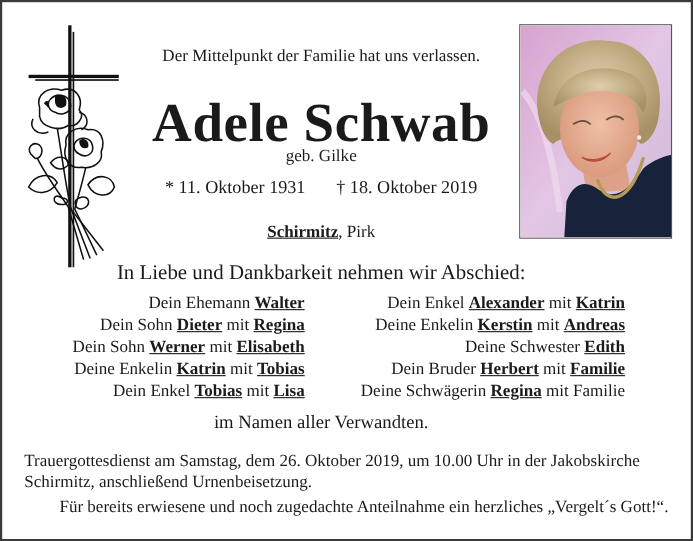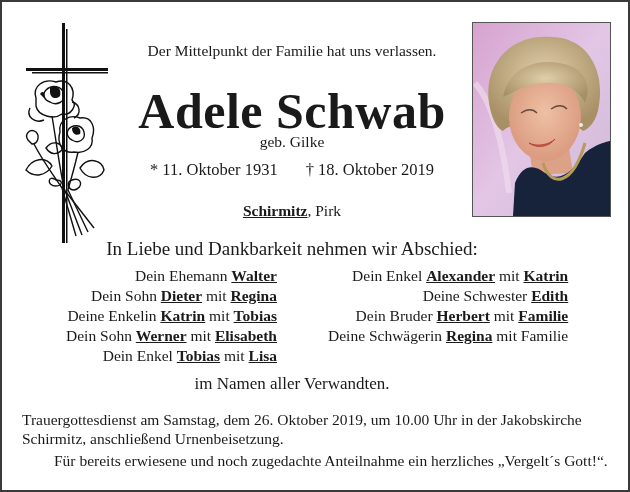--- a/index.html
+++ b/index.html
@@ -123,27 +123,28 @@
 
   <div class="abs place center">
     <b>Schirmitz</b><span>, Pirk</span>
   </div>
 
   <div class="abs farewell center">In Liebe und Dankbarkeit nehmen wir Abschied:</div>
 
   <div class="abs col col-left">
     <div class="row"><span>Dein Ehemann </span><b>Walter</b><span></span><b></b></div>
     <div class="row"><span>Dein Sohn </span><b>Dieter</b><span> mit </span><b>Regina</b></div>
+    <div class="row"><span>Dein Sohn </span><b>Werner</b><span> mit </span><b>Elisabeth</b></div>
     <div class="row"><span>Deine Enkelin </span><b>Katrin</b><span> mit </span><b>Tobias</b></div>
-    <div class="row"><span>Dein Sohn </span><b>Werner</b><span> mit </span><b>Elisabeth</b></div>
     <div class="row"><span>Dein Enkel </span><b>Tobias</b><span> mit </span><b>Lisa</b></div>
   </div>
 
   <div class="abs col col-right">
     <div class="row"><span>Dein Enkel </span><b>Alexander</b><span> mit </span><b>Katrin</b><span></span></div>
+    <div class="row"><span>Deine Enkelin </span><b>Kerstin</b><span> mit </span><b>Andreas</b><span></span></div>
     <div class="row"><span>Deine Schwester </span><b>Edith</b><span></span><b></b><span></span></div>
     <div class="row"><span>Dein Bruder </span><b>Herbert</b><span> mit </span><b>Familie</b><span></span></div>
     <div class="row"><span>Deine Schwägerin </span><b>Regina</b><span></span><b></b><span> mit Familie</span></div>
   </div>
 
   <div class="abs relatives center">im Namen aller Verwandten.</div>
 
   <div class="abs service">Trauergottesdienst am Samstag, dem 26. Oktober 2019, um 10.00 Uhr in der Jakobskirche Schirmitz, anschließend Urnenbeisetzung.</div>
 
   <div class="abs thanks">Für bereits erwiesene und noch zugedachte Anteilnahme ein herzliches „Vergelt´s Gott!“.</div>

